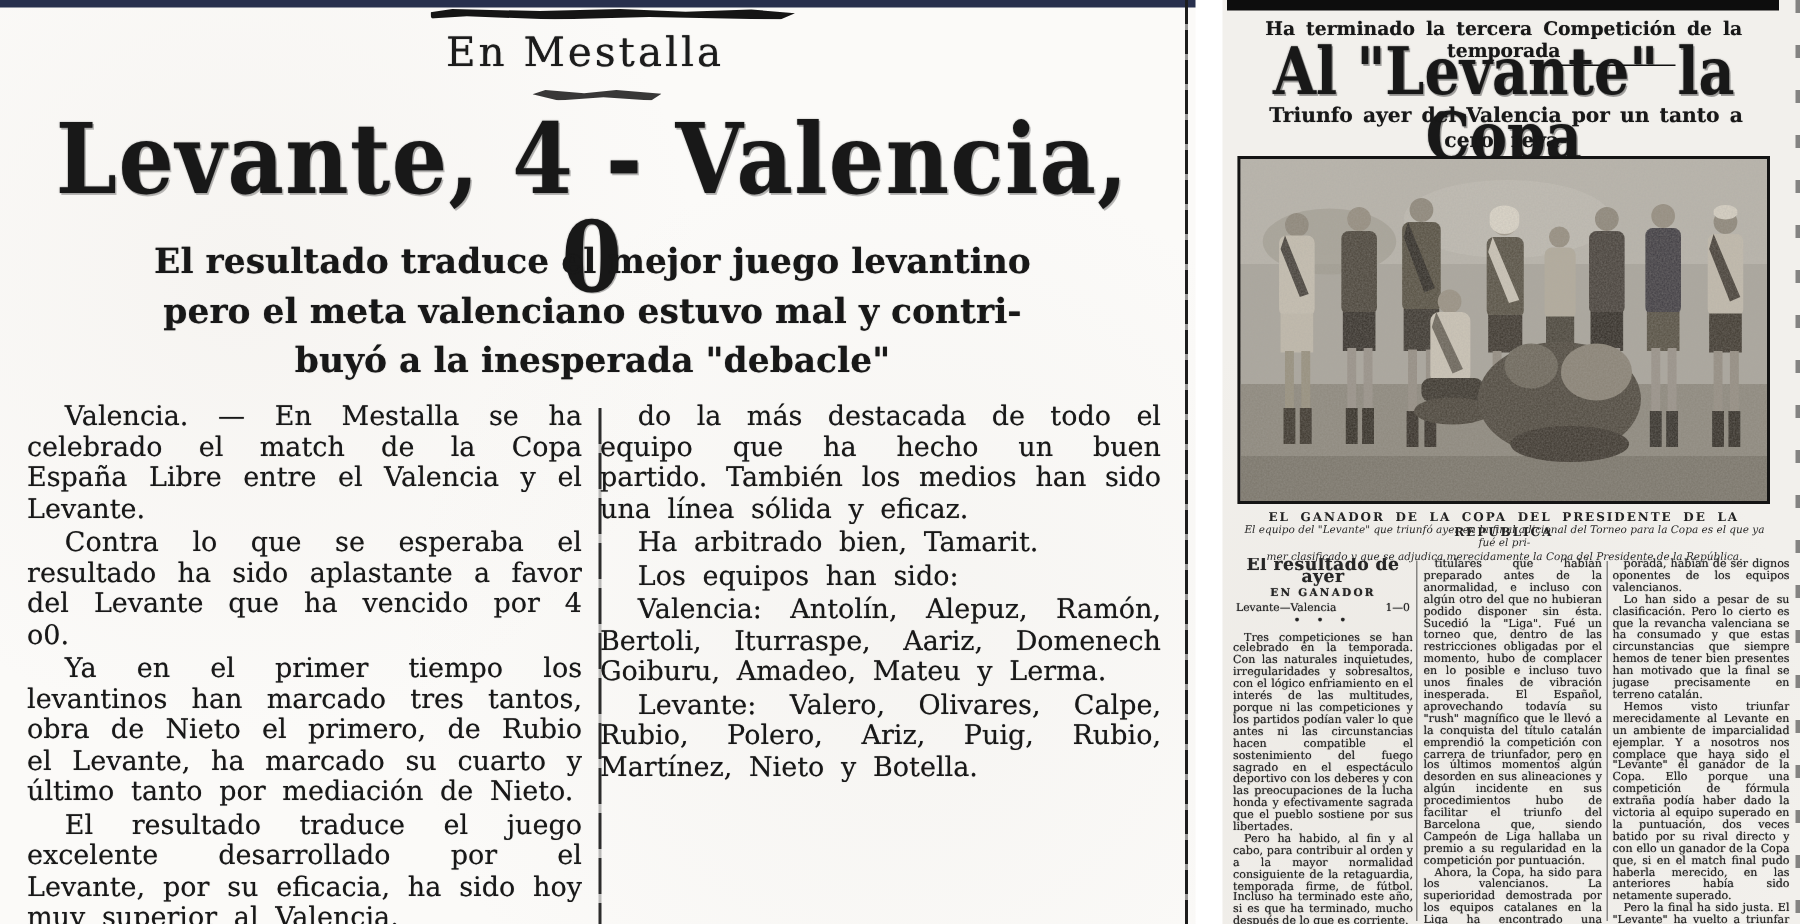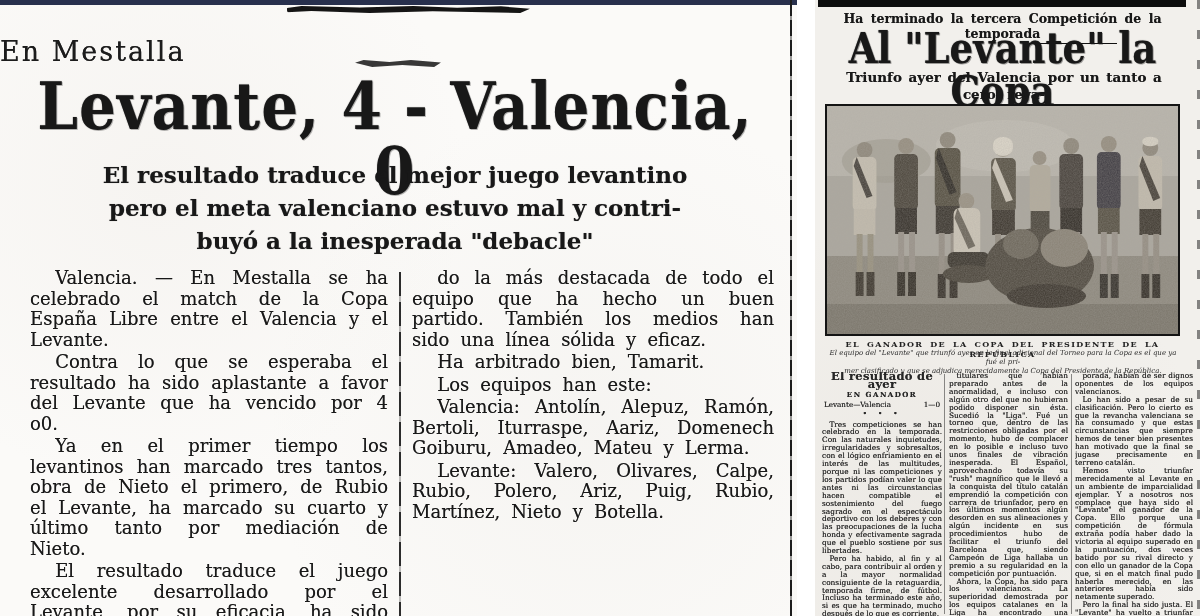--- a/index.html
+++ b/index.html
@@ -11,32 +11,32 @@
     background-image:radial-gradient(circle at 20% 30%, rgba(210,200,190,.12), transparent 40%),
                      radial-gradient(circle at 75% 70%, rgba(200,195,185,.10), transparent 45%);}
   .navy-bar{position:absolute;left:0;top:0;width:797px;height:5px;background:#28304d;}
   .left-edge-rule{position:absolute;left:790px;top:0;width:2px;height:616px;
     background:repeating-linear-gradient(180deg,#1d1d1d 0 16px, rgba(30,30,30,.45) 16px 20px);}
   .smudge{position:absolute;background:#151515;border-radius:3px;}
   .smudge-a{left:287px;top:6px;width:243px;height:7px;
     clip-path:polygon(0 30%,6% 0,30% 20%,52% 0,70% 25%,88% 5%,100% 40%,96% 100%,60% 75%,34% 100%,10% 70%,0 90%);}
   .smudge-b{left:355px;top:60px;width:86px;height:7px;opacity:.85;
     clip-path:polygon(0 40%,10% 0,40% 30%,65% 0,100% 35%,92% 100%,55% 70%,20% 100%);}
-  .kicker{position:absolute;left:0;top:36px;width:780px;
+  .kicker{position:absolute;left:0;top:20px;width:780px;text-align:center;
     font-size:27px;letter-spacing:2px;color:#1c1c1c;text-shadow:0 0 .6px #333;}
   .headline{position:absolute;left:10px;top:74px;width:770px;margin:0;text-align:center;
     font-size:58px;font-weight:bold;letter-spacing:1px;line-height:1;
     transform:scaleY(1.12);transform-origin:top center;
     text-shadow:1px 1px 0 rgba(25,25,25,.28), 0 0 1px rgba(20,20,20,.5);}
   .subhead{position:absolute;left:40px;top:158px;width:710px;text-align:center;
     font-size:23px;font-weight:bold;line-height:33px;text-shadow:0 0 .7px rgba(25,25,25,.55);}
   .col{position:absolute;top:268px;height:348px;overflow:hidden;
     font-size:18px;line-height:20.5px;text-align:justify;word-spacing:.3em;
     text-shadow:0 0 .5px rgba(30,30,30,.6);}
-  .col p{margin:0 0 2px 16px;text-indent:1.4em;}
+  .col p{margin:0 0 2px 4px;text-indent:1.4em;}
   .col-1{left:14px;width:374px;}
   .col-2{left:396px;width:378px;}
   .col-divider{position:absolute;left:399px;top:272px;width:2px;height:344px;
     background:repeating-linear-gradient(180deg,#2c2c2c 0 24px, rgba(40,40,40,.3) 24px 30px);}
 
   
   .right-page{position:absolute;left:815px;top:0;width:385px;height:616px;background:#f2f0ec;
     background-image:radial-gradient(circle at 30% 80%, rgba(205,198,188,.15), transparent 50%);}
   .black-bar{position:absolute;left:3px;top:0;width:368px;height:7px;background:#0d0d0d;}
   .edge-marks{position:absolute;right:0;top:0;width:3px;height:616px;opacity:.55;
@@ -97,21 +97,21 @@
       <p>Valencia. — En Mestalla se ha celebrado el match de la Copa España Libre entre el Valencia y el Levante.</p>
       <p>Contra lo que se esperaba el resultado ha sido aplastante a favor del Levante que ha vencido por 4 o0.</p>
       <p>Ya en el primer tiempo los levantinos han marcado tres tantos, obra de Nieto el primero, de Rubio el Levante, ha marcado su cuarto y último tanto por mediación de Nieto.</p>
       <p>El resultado traduce el juego excelente desarrollado por el Levante, por su eficacia, ha sido hoy muy superior al Valencia.</p>
 
     </div>
     <div class="col-divider"></div>
     <div class="col col-2">
       <p>do la más destacada de todo el equipo que ha hecho un buen partido. También los medios han sido una línea sólida y eficaz.</p>
       <p>Ha arbitrado bien, Tamarit.</p>
-      <p>Los equipos han este:</p>
+      <p>Los equipos han sido:</p>
       <p>Valencia: Antolín, Alepuz, Ramón, Bertoli, Iturraspe, Aariz, Domenech Goiburu, Amadeo, Mateu y Lerma.</p>
       <p>Levante: Valero, Olivares, Calpe, Rubio, Polero, Ariz, Puig, Rubio, Martínez, Nieto y Botella.</p>
     </div>
     <div class="left-edge-rule"></div>
   </section>
 
   <section class="right-page">
     <div class="black-bar"></div>
     <div class="r-kicker">
       <span>Ha terminado la tercera </span><span class="u">Competición</span><span> de la temporada</span>

